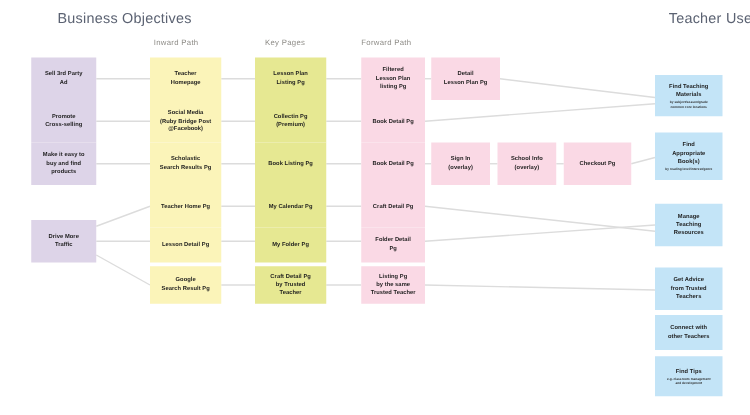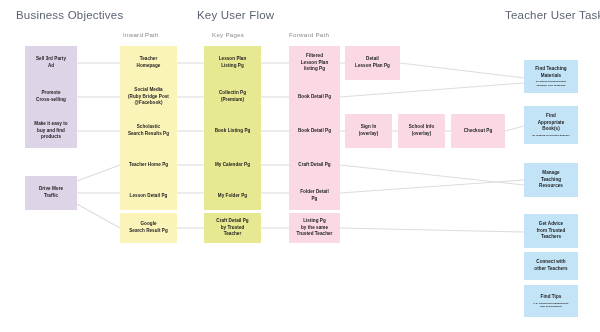--- a/index.html
+++ b/index.html
@@ -27,20 +27,21 @@
     height: 332px;
     pointer-events: none;
   }
   .section-title {
     position: absolute;
     color: #5b6272;
     font-size: 11.5px;
     font-weight: 400;
     letter-spacing: 0.2px;
     white-space: nowrap;
+    margin-left: 30px;
   }
   .col-label {
     position: absolute;
     color: #8d8b86;
     font-size: 6.2px;
     font-weight: 400;
     letter-spacing: 0.25px;
     white-space: nowrap;
   }
   .node {
@@ -114,21 +115,20 @@
       <line x1="400" y1="63" x2="524" y2="78"></line>
       <line x1="340" y1="97" x2="524" y2="83"></line>
       <line x1="505" y1="131" x2="524" y2="126"></line>
       <line x1="340" y1="165" x2="524" y2="185"></line>
       <line x1="340" y1="193" x2="524" y2="180"></line>
       <line x1="340" y1="228" x2="524" y2="232"></line>
     </g>
   </svg>
 
   <div class="section-title" style="left:16px; top:9px;">Business Objectives</div>
-  <div class="section-title" style="left:197px; top:9px;">Key User Flow</div>
   <div class="section-title" style="left:505px; top:9px;">Teacher User Task</div>
 
   <div class="col-label" style="left:123px; top:31px;">Inward Path</div>
   <div class="col-label" style="left:212px; top:31px;">Key Pages</div>
   <div class="col-label" style="left:289px; top:31px;">Forward Path</div>
 
   <div class="node n-objective" style="left:25px; top:46px; width:52px; height:34px;">
     <span class="label">Sell 3rd Party
 Ad</span>
   </div>

